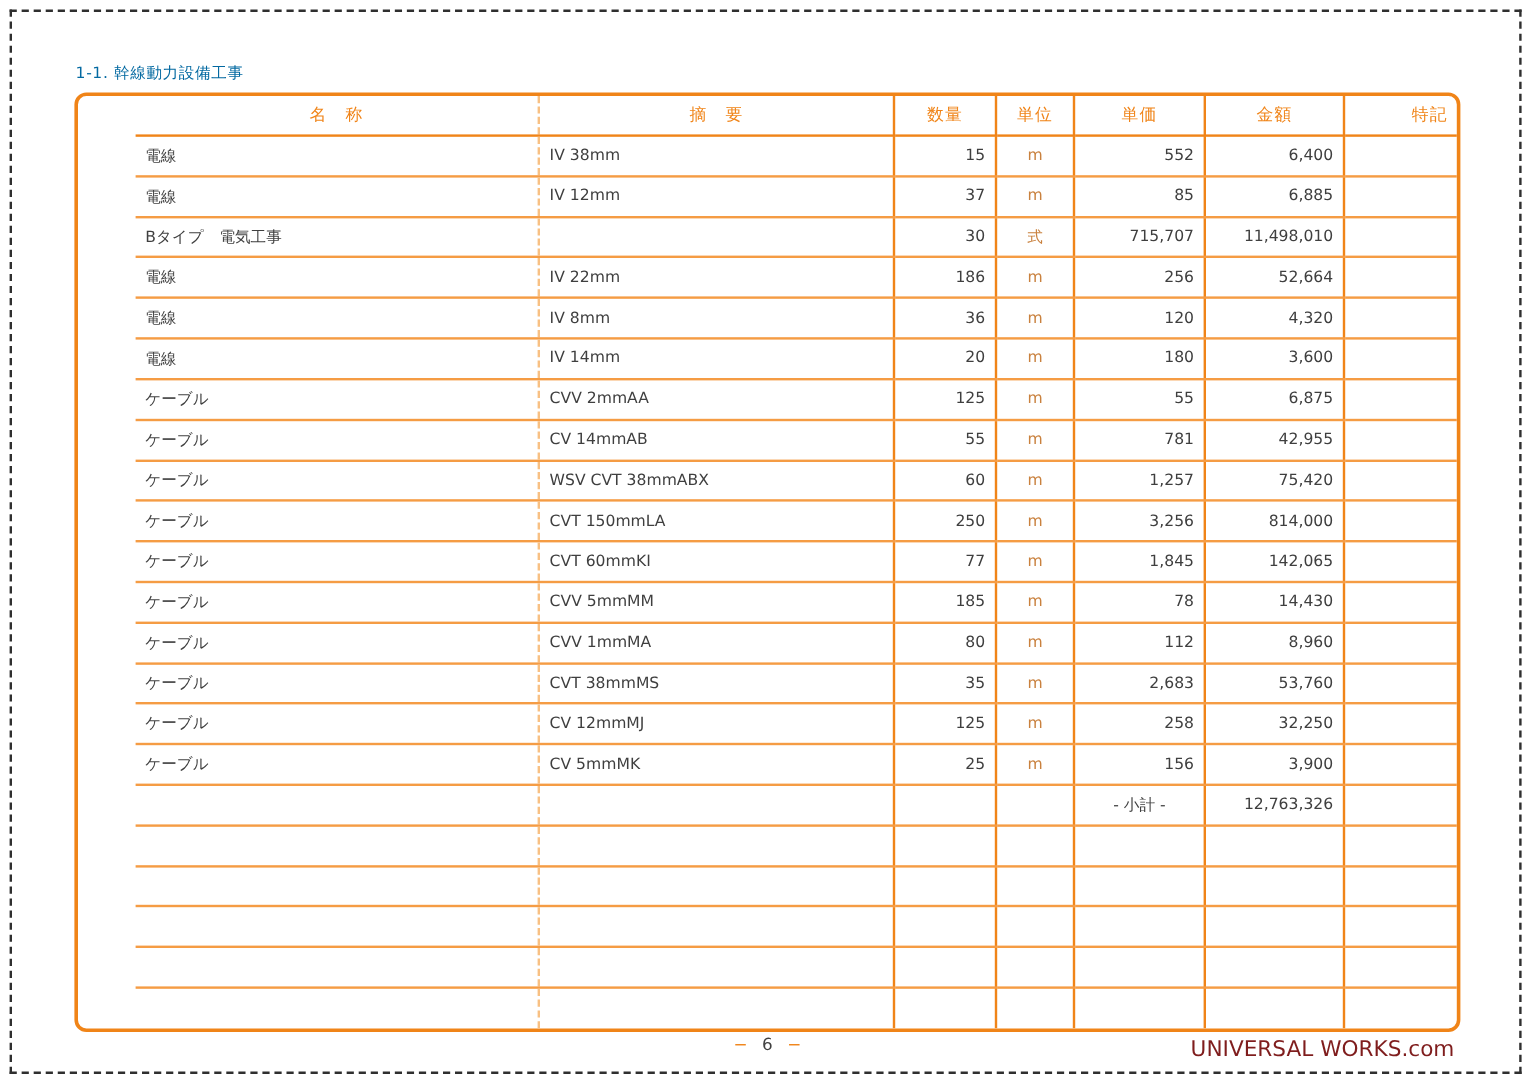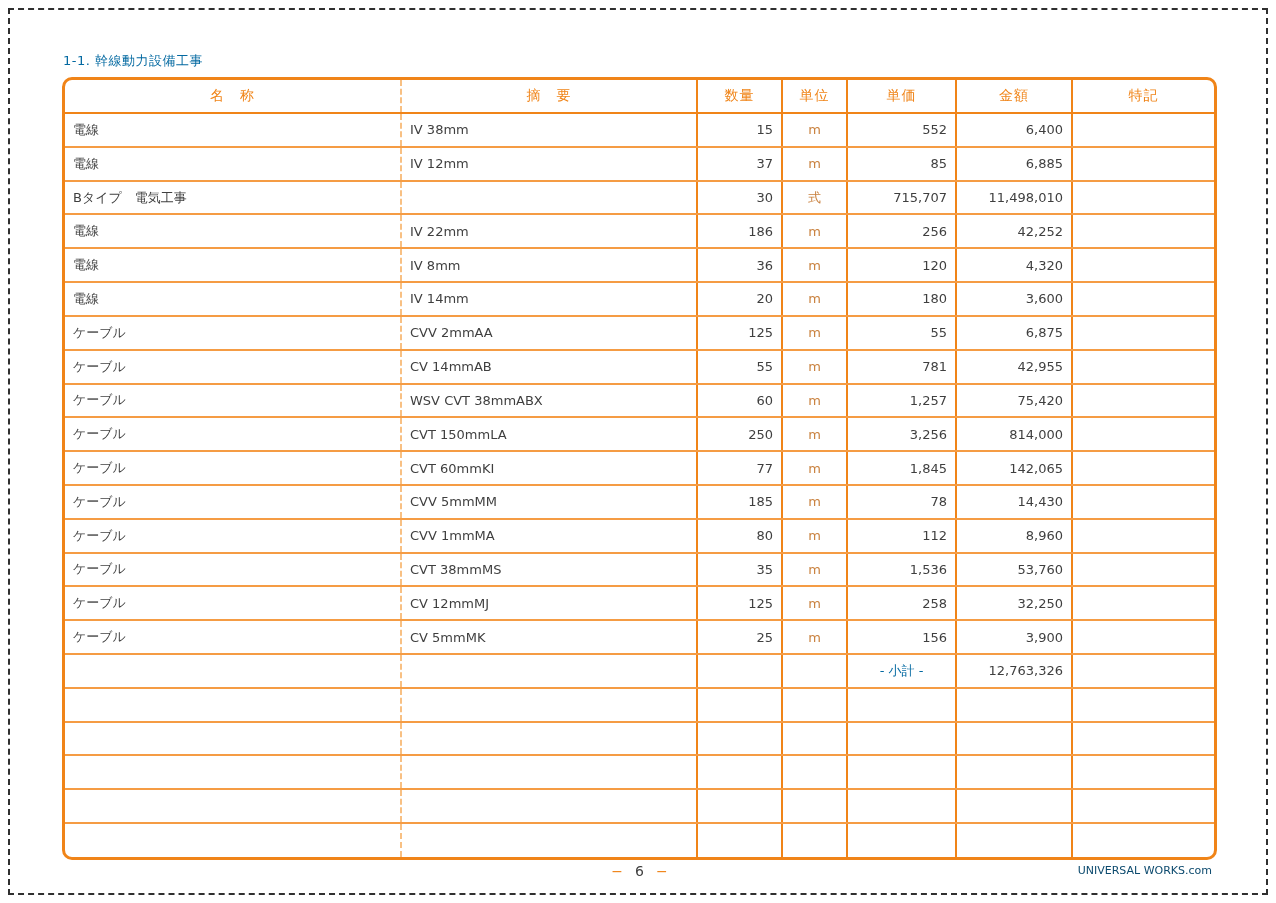--- a/index.html
+++ b/index.html
@@ -14,51 +14,51 @@
   }
   .doc-title{
     position:absolute;left:63px;top:52px;
     font-size:13px;color:#0369a1;letter-spacing:.5px;
   }
   .table-wrap{
     position:absolute;left:62px;top:77px;width:1155px;height:783px;
     box-sizing:border-box;border:3px solid #F08418;border-radius:10px;
     overflow:hidden;background:#fff;
   }
-  table{width:100%;height:100%;border-collapse:collapse;table-layout:fixed;}
+  table{width:100%;height:100%;border-collapse:collapse;table-layout:fixed;margin-left:48px;}
   th{
     color:#F08418;font-weight:normal;font-size:14px;text-align:center;
     border-bottom:2px solid #F08418;height:32px;padding:0;
     letter-spacing:1px;
   }
   th,td{border-right:2px solid #F08418;}
   th:first-child,td:first-child{border-right:2px dashed #F8C083;}
   th:last-child,td:last-child{border-right:none;font-family:Liberation Mono, monospace;}
   td{
     border-bottom:2px solid #F59C44;font-size:13px;color:#3f3f3f;
     height:33px;padding:0 8px;overflow:hidden;white-space:nowrap;
     box-sizing:border-box;
   }
   tr:last-child td{border-bottom:none;}
   .c-name,.c-desc{text-align:left;}
   .c-qty,.c-price,.c-amount{text-align:right;}
   .c-unit{text-align:center;color:#C9813E;}
-  tr.subtotal .c-price{text-align:center;color:#0369a1;}
+  tr.subtotal .c-price{text-align:center;color:#404040;}
   .footer{
     position:absolute;left:62px;top:863px;width:1155px;height:22px;
     font-size:14px;
   }
   .page-num{
     position:absolute;left:50%;transform:translateX(-50%);
     color:#404040;white-space:pre;
   }
   .page-num .dash{color:#F08418;}
   .page-num .num{margin:0 12px;}
   .site-label{
-    position:absolute;right:5px;top:1px;color:#0c4a6e;font-size:11px;
+    position:absolute;right:5px;top:1px;color:#7f1d1d;font-size:18px;
   }
 </style>
 </head>
 <body>
 
 <div class="page-border"></div>
 
 <div class="doc-title">1-1. 幹線動力設備工事</div>
 
 <div class="table-wrap">
@@ -110,21 +110,21 @@
     <td class="c-price">715,707</td>
     <td class="c-amount">11,498,010</td>
     <td class="c-notes"></td>
   </tr>
         <tr>
     <td class="c-name">電線</td>
     <td class="c-desc">IV 22mm</td>
     <td class="c-qty">186</td>
     <td class="c-unit">m</td>
     <td class="c-price">256</td>
-    <td class="c-amount">42,252</td>
+    <td class="c-amount">52,664</td>
     <td class="c-notes"></td>
   </tr>
         <tr>
     <td class="c-name">電線</td>
     <td class="c-desc">IV 8mm</td>
     <td class="c-qty">36</td>
     <td class="c-unit">m</td>
     <td class="c-price">120</td>
     <td class="c-amount">4,320</td>
     <td class="c-notes"></td>
@@ -199,21 +199,21 @@
     <td class="c-unit">m</td>
     <td class="c-price">112</td>
     <td class="c-amount">8,960</td>
     <td class="c-notes"></td>
   </tr>
         <tr>
     <td class="c-name">ケーブル</td>
     <td class="c-desc">CVT  38mmMS</td>
     <td class="c-qty">35</td>
     <td class="c-unit">m</td>
-    <td class="c-price">1,536</td>
+    <td class="c-price">2,683</td>
     <td class="c-amount">53,760</td>
     <td class="c-notes"></td>
   </tr>
         <tr>
     <td class="c-name">ケーブル</td>
     <td class="c-desc">CV 12mmMJ</td>
     <td class="c-qty">125</td>
     <td class="c-unit">m</td>
     <td class="c-price">258</td>
     <td class="c-amount">32,250</td>

